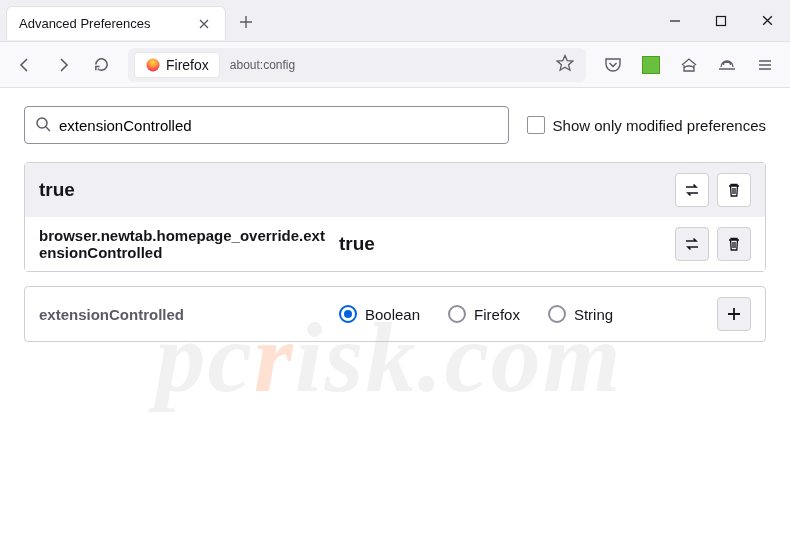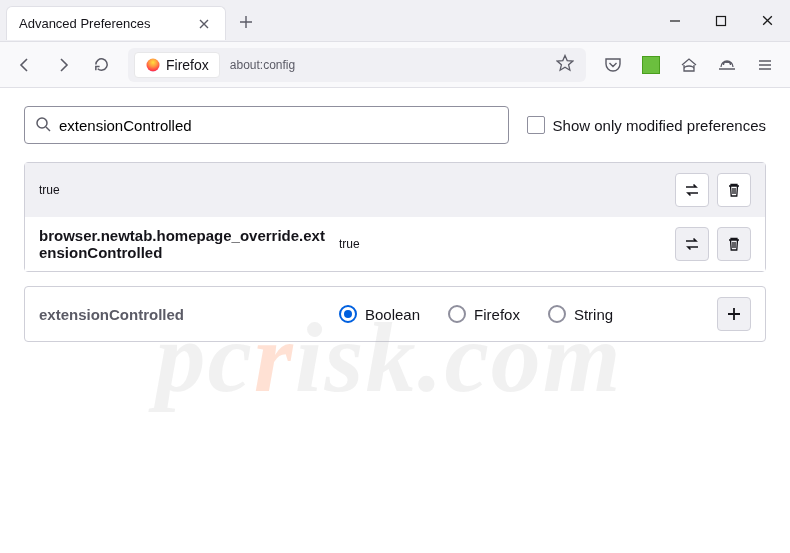--- a/index.html
+++ b/index.html
@@ -155,22 +155,22 @@
     .pref-row:nth-child(even) { background: #fff; }
     .pref-name {
       width: 300px;
       font-weight: 700;
       font-size: 15px;
       word-break: break-word;
       padding-right: 10px;
     }
     .pref-value {
       flex: 1;
-      font-weight: 400;
-      font-size: 12px;
+      font-weight: 700;
+      font-size: 19px;
     }
     .pref-actions {
       display: flex; gap: 8px;
     }
     .action-btn {
       width: 34px; height: 34px;
       background: #f0f0f4;
       border: 1px solid #cfcfd8;
       border-radius: 4px;
       display: flex; align-items: center; justify-content: center;

